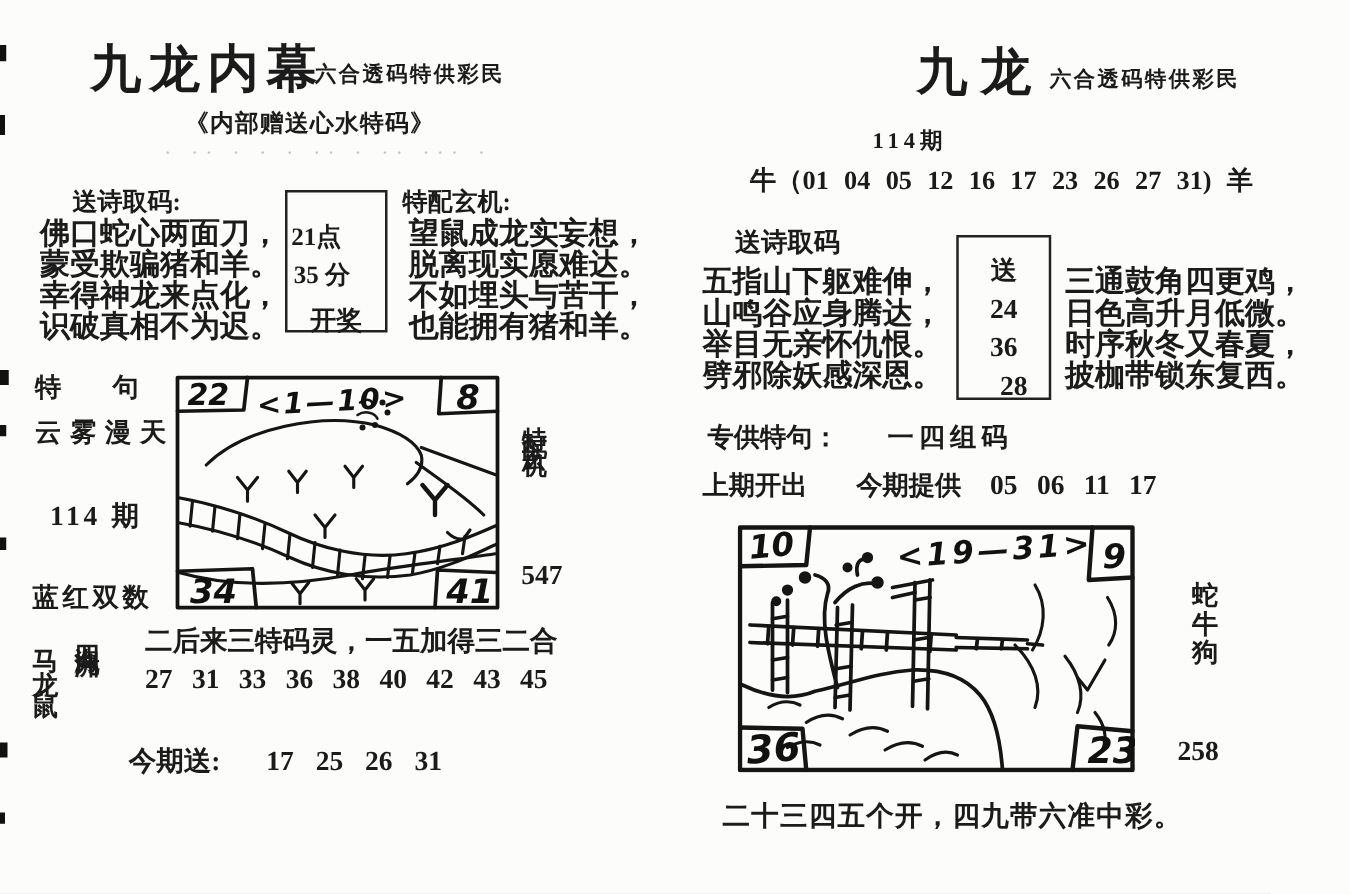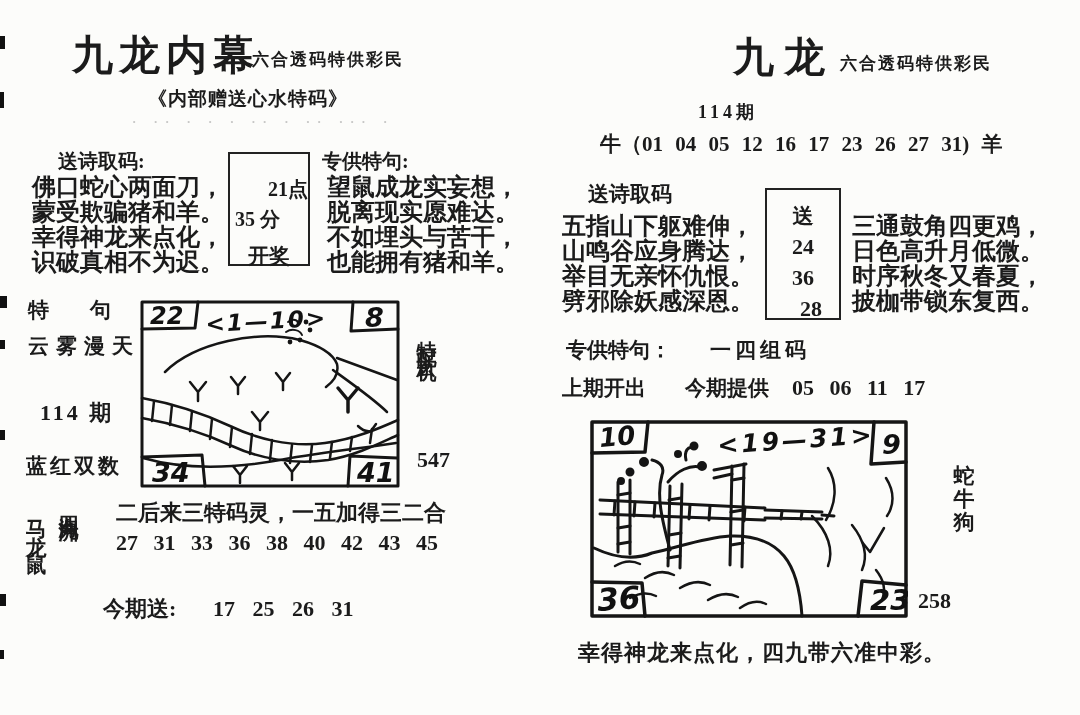--- a/index.html
+++ b/index.html
@@ -41,46 +41,46 @@
     <div class="artifact" style="top:594px;width:6px;height:12px;"></div>
     <div class="artifact" style="top:650px;width:4px;height:9px;"></div>
   </div>
 
   <div class="abs title-big" style="left:72px;top:28px;">九龙内幕</div>
   <div class="abs title-sub" style="left:252px;top:48px;">六合透码特供彩民</div>
   <div class="abs banner" style="left:148px;top:86px;">《内部赠送心水特码》</div>
   <div class="abs faded" style="left:132px;top:114px;">· ·· ·  · ·  ·· ·  ·· ···  ·</div>
 
   <div class="abs h20" style="left:58px;top:148px;">送诗取码:</div>
-  <div class="abs h20" style="left:322px;top:148px;">专供特句:</div>
+  <div class="abs h20" style="left:322px;top:148px;">特配玄机:</div>
 
   <div class="abs poem" style="left:32px;top:175px;">
     <div>佛口蛇心两面刀，</div>
     <div>蒙受欺骗猪和羊。</div>
     <div>幸得神龙来点化，</div>
     <div>识破真相不为迟。</div>
   </div>
 
   <div class="abs inkbox" style="left:228px;top:152px;width:78px;height:110px;">
-    <div class="h20" style="margin:22px 0 0 3px;text-align:right;">21点</div>
+    <div class="h20" style="margin:22px 0 0 3px;">21点</div>
     <div class="h20" style="margin:3px 0 0 5px;">35 分</div>
     <div class="h21" style="margin:9px 0 0 18px;">开奖</div>
   </div>
 
   <div class="abs poem" style="left:327px;top:175px;">
     <div>望鼠成龙实妄想，</div>
     <div>脱离现实愿难达。</div>
     <div>不如埋头与苦干，</div>
     <div>也能拥有猪和羊。</div>
   </div>
 
   <div class="abs h21" style="left:28px;top:296px;letter-spacing:10px;">特　句</div>
   <div class="abs h21" style="left:28px;top:332px;letter-spacing:7px;">云雾漫天</div>
   <div class="abs h22" style="left:40px;top:398px;letter-spacing:3px;">114 期</div>
-  <div class="abs h21" style="left:26px;top:452px;letter-spacing:3px;">蓝红双数</div>
+  <div class="abs h21" style="left:26px;top:464px;letter-spacing:3px;">蓝红双数</div>
 
   <svg class="abs" style="left:140px;top:300px;" width="260" height="188" viewBox="0 0 260 188">
     <g stroke="#151515" fill="none" stroke-width="3" stroke-linecap="round" stroke-linejoin="round">
       <rect x="2" y="2" width="256" height="184"></rect>
 
       <polyline points="2,29 55,28 58,2"></polyline>
       <polyline points="213,2 211,31 258,29"></polyline>
       <polyline points="2,157 62,155 65,186"></polyline>
       <polyline points="208,186 210,156 257,158"></polyline>
 
@@ -253,17 +253,17 @@
       </g>
     </g>
     <text class="hand" x="10" y="27" font-size="26" transform="rotate(-5 10 27)">10</text>
     <text class="hand" x="292" y="34" font-size="27">9</text>
     <text class="hand" x="8" y="191" font-size="31" transform="rotate(-4 8 191)">36</text>
     <text class="hand" x="280" y="190" font-size="29">23</text>
     <text class="hand" x="128" y="34" font-size="25" letter-spacing="3" transform="rotate(-4 128 34)">&lt;19—31&gt;</text>
   </svg>
 
   <div class="abs vert h21" style="left:950px;top:448px;letter-spacing:23px;">蛇牛狗</div>
-  <div class="abs h22" style="left:918px;top:588px;">258</div>
-
-  <div class="abs h22" style="left:578px;top:638px;letter-spacing:1px;">幸得神龙来点化，四九带六准中彩。</div>
+  <div class="abs h22" style="left:942px;top:588px;">258</div>
+
+  <div class="abs h22" style="left:578px;top:638px;letter-spacing:1px;">二十三四五个开，四九带六准中彩。</div>
 
 </div>
 
 </body></html>

